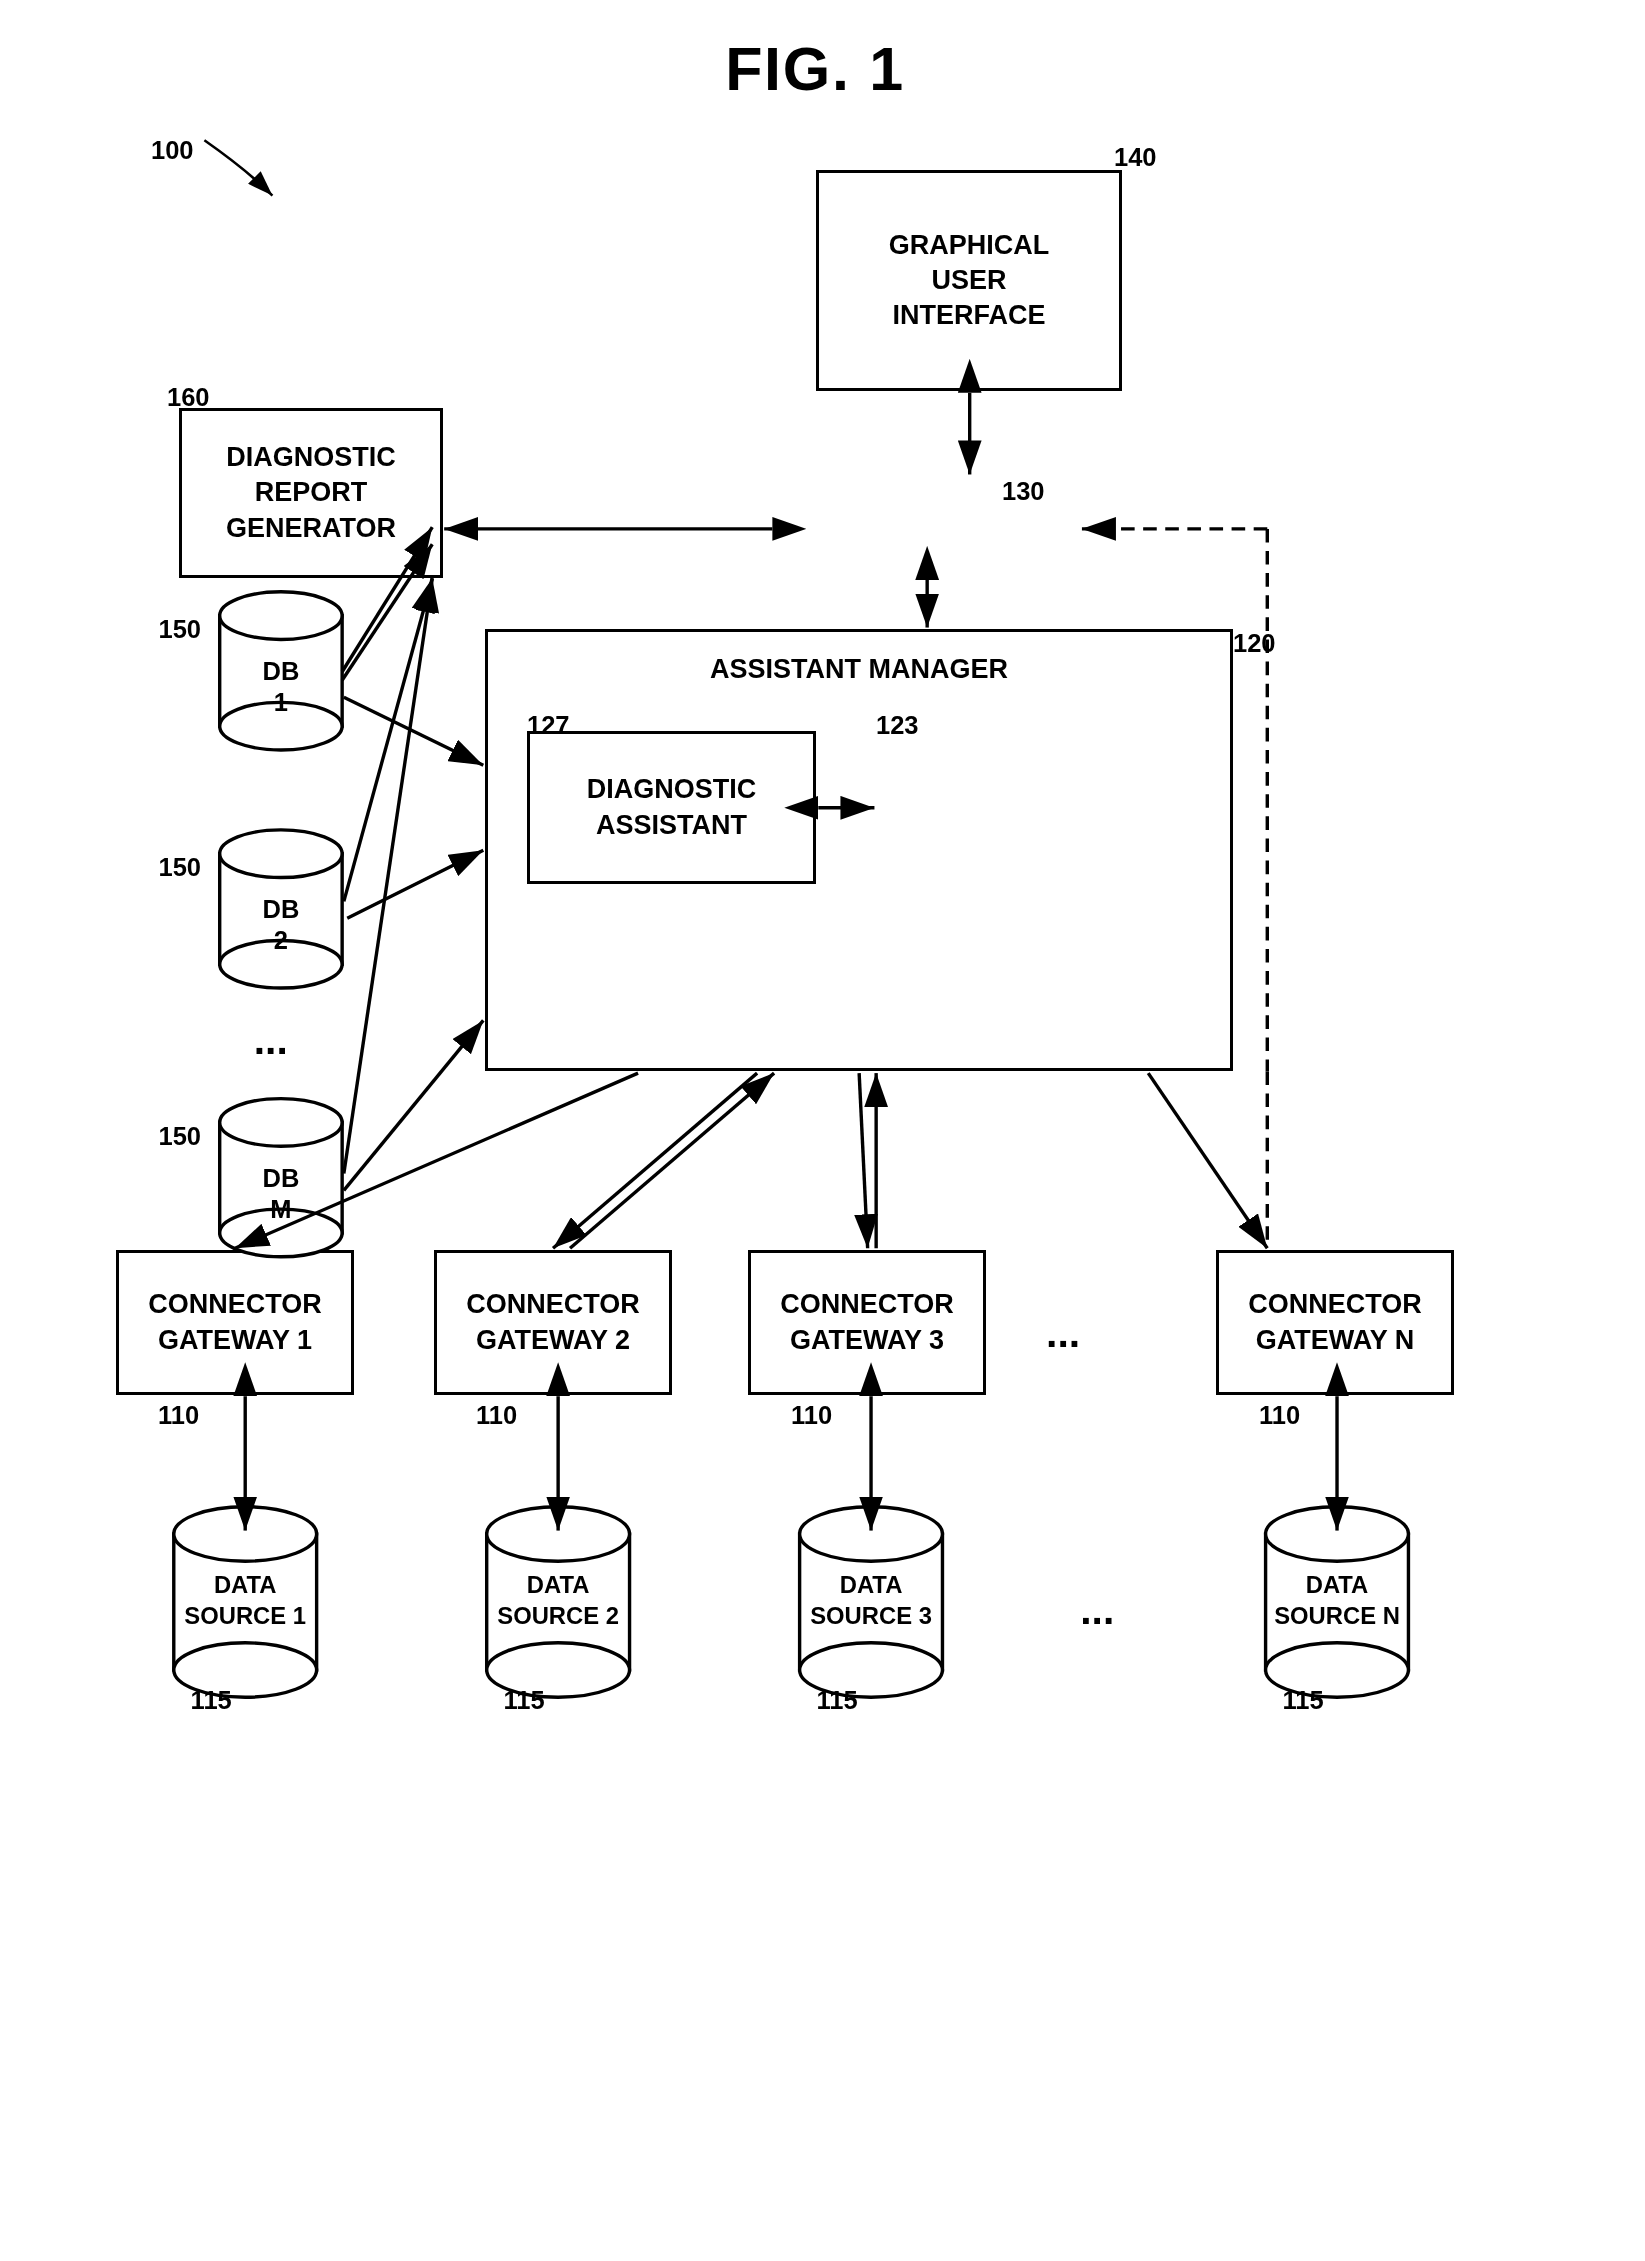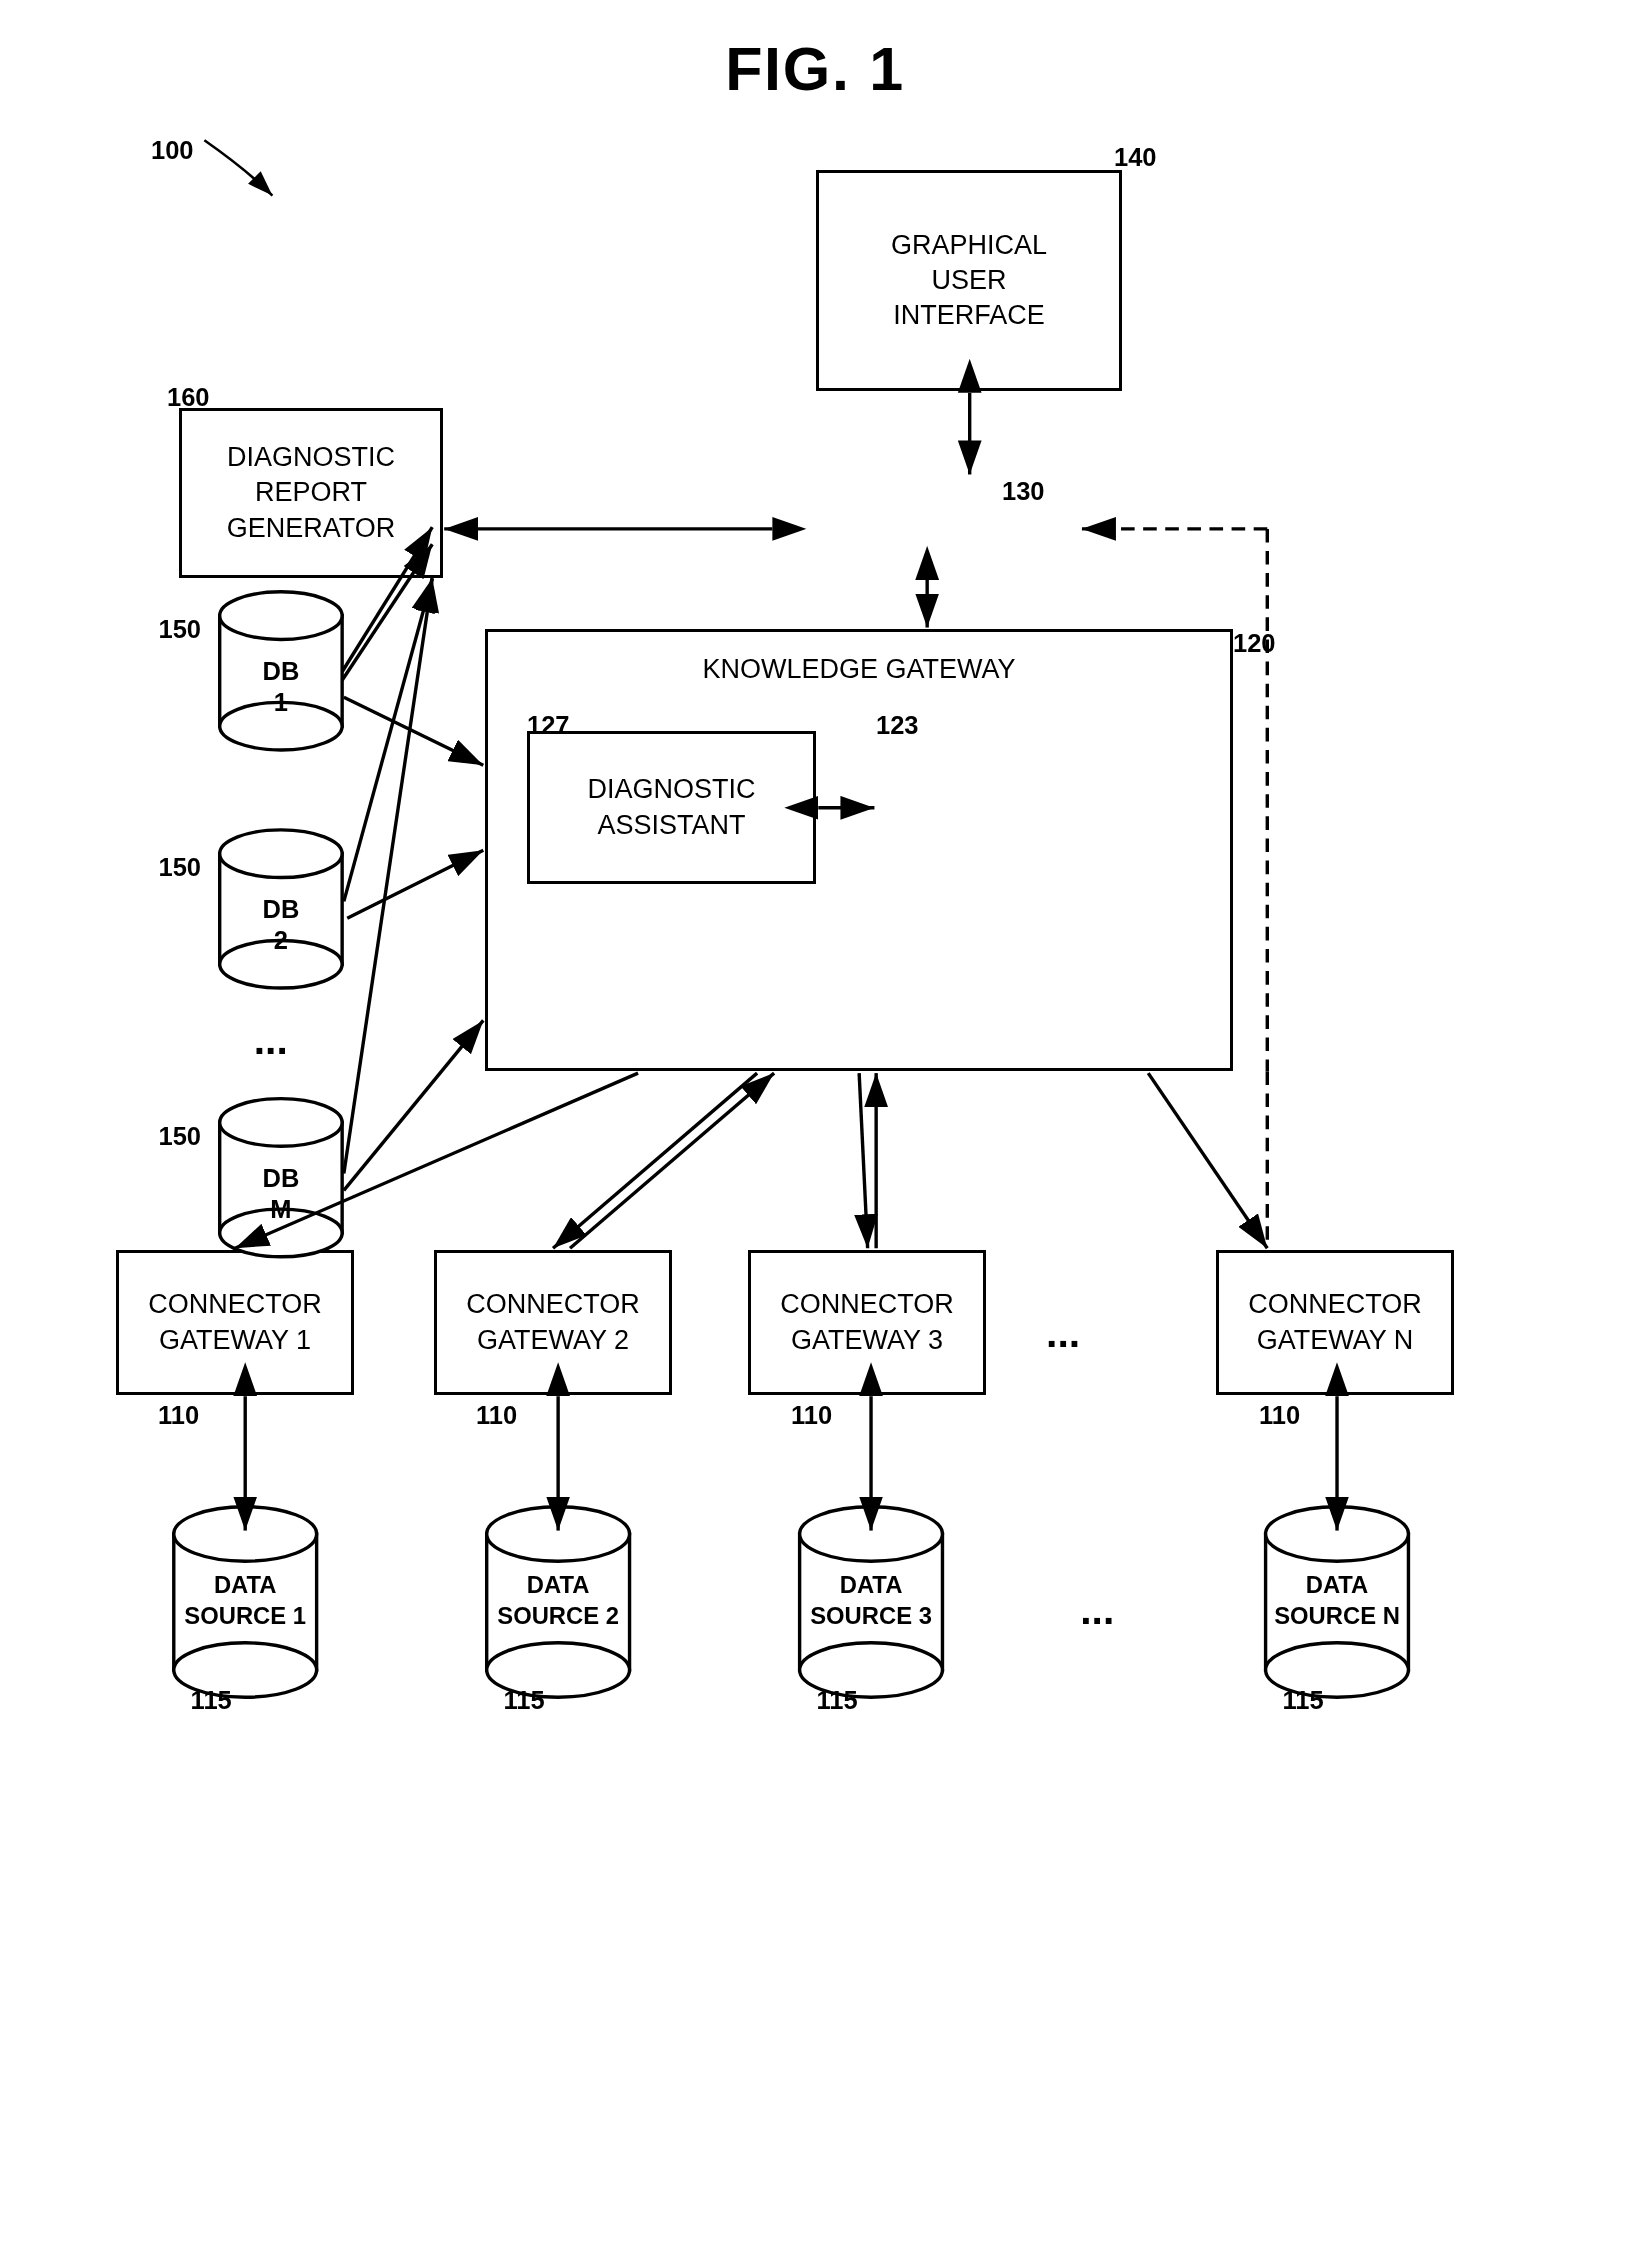--- a/index.html
+++ b/index.html
@@ -27,21 +27,21 @@
     }
     .box {
       position: absolute;
       border: 3.4px solid #000;
       background: #fff;
       display: flex;
       align-items: center;
       justify-content: center;
       text-align: center;
       font-size: 27px;
-      font-weight: normal;
+      font-weight: bold;
       line-height: 1.3;
     }
     .label {
       position: absolute;
       font-size: 25.5px;
       font-weight: bold;
     }
     
     .svg-overlay {
       position: absolute;
@@ -70,21 +70,21 @@
 
   <div class="label" style="top:449px; left:1002px;margin-top:28px;">130</div>
 
   <div class="box" style="top:408px; left:179px; width:264px; height:170px;">
     <span>DIAGNOSTIC<br>REPORT<br>GENERATOR</span>
   </div>
 
   <div class="label" style="top:383px; left:167px;">160</div>
 
   <div class="box" style="top:629px; left:485px; width:748px; height:442px;">
-    <span style="position:absolute; top:20.4px; left:50%; transform:translateX(-50%); white-space:nowrap;">KNOWLEDGE GATEWAY</span>
+    <span style="position:absolute; top:20.4px; left:50%; transform:translateX(-50%); white-space:nowrap;">ASSISTANT MANAGER</span>
   </div>
 
   <div class="label" style="top:629px; left:1233px;">120</div>
 
   <div class="box" style="top:731px; left:527px; width:289px; height:153px;">
     <span>DIAGNOSTIC<br>ASSISTANT</span>
   </div>
 
   <div class="label" style="top:711px; left:527px;">127</div>
 

